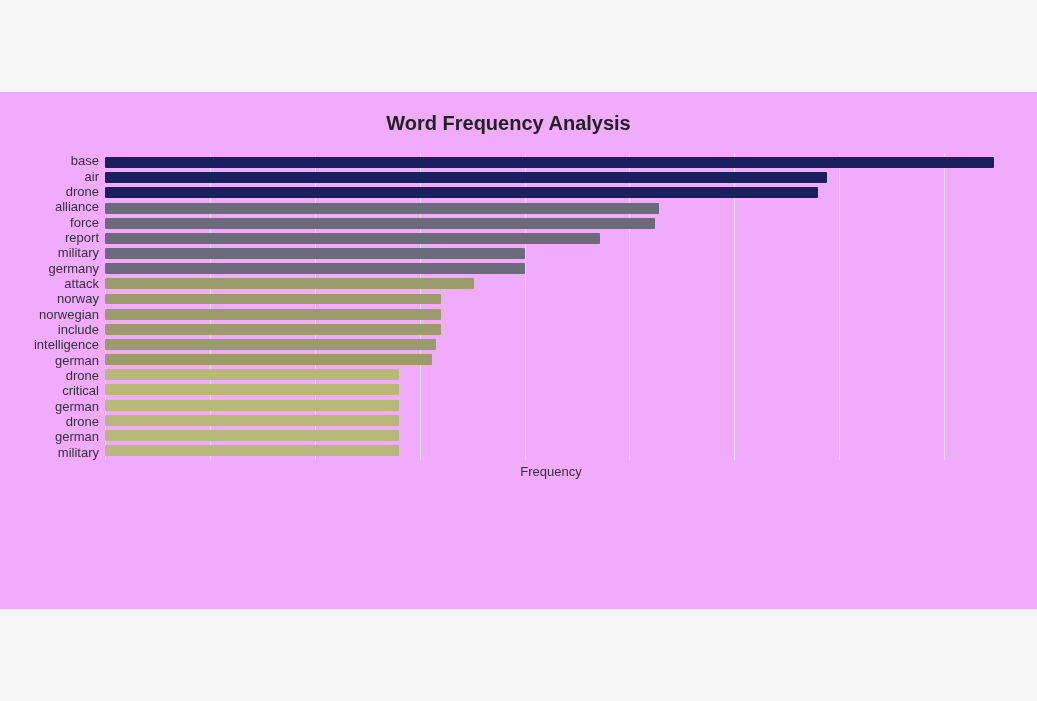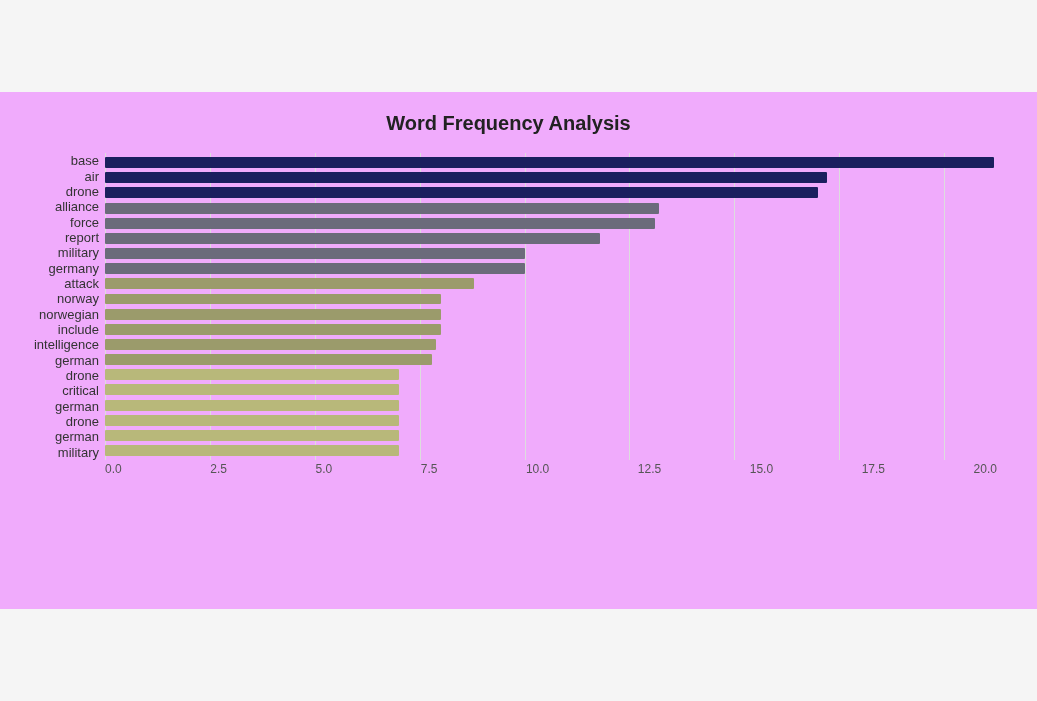--- a/index.html
+++ b/index.html
@@ -198,26 +198,16 @@
               <div class="bar" style="width: 32.5581%; background-color: rgb(184, 184, 122);"></div>
             </div>
             <div class="bar-row">
               <div class="bar" style="width: 32.5581%; background-color: rgb(184, 184, 122);"></div>
             </div>
           </div>
       </div>
     </div>
 
     <div style="display:flex; flex-direction:column; margin-left:95px; margin-right:10px; margin-top:2px;">
-      <div style="display:flex; justify-content:space-between;" id="x-ticks">
-          <span class="x-tick">0.0</span>
-          <span class="x-tick">2.5</span>
-          <span class="x-tick">5.0</span>
-          <span class="x-tick">7.5</span>
-          <span class="x-tick">10.0</span>
-          <span class="x-tick">12.5</span>
-          <span class="x-tick">15.0</span>
-          <span class="x-tick">17.5</span>
-          <span class="x-tick">20.0</span>
-        </div>
+      <div style="text-align:center; font-size:13px; color:#333; margin-top:2px;">Frequency</div>
     </div>
   </div>
 </div>
 
 </body></html>

